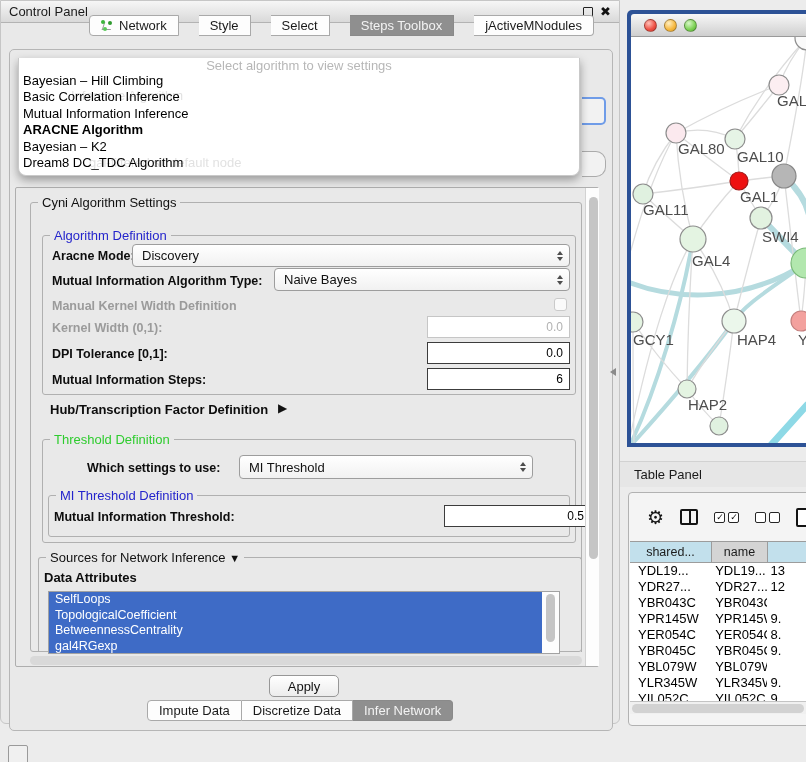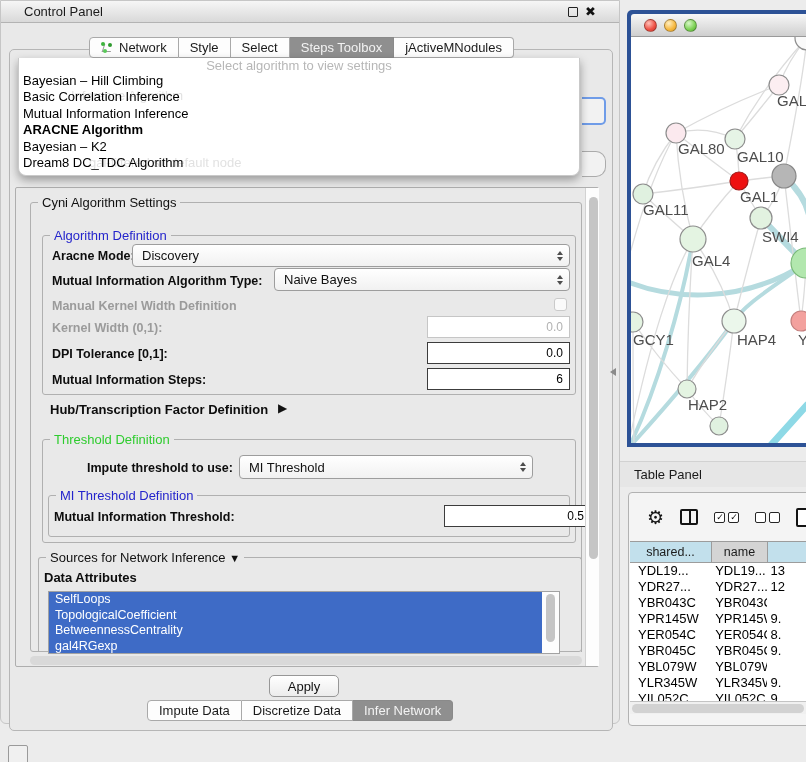--- a/index.html
+++ b/index.html
@@ -7,21 +7,21 @@
   .screen { position:relative; width:806px; height:762px; overflow:hidden;
             background:#ececec; font-size:13px; color:#111; }
   .abs { position:absolute; }
 
   
   .cp-window { left:0; top:8; width:620px; height:724px; background:#e9e9e9;
                border:1px solid #c6c6c6; border-radius:0 0 6px 6px; }
   .cp-titlebar { left:0; top:0; width:100%; height:22px;
                  background:linear-gradient(#f6f6f6,#d9d9d9);
                  border-bottom:1px solid #b3b3b3; display:flex; align-items:center;
-                 padding:0 23px; }
+                 padding:0 8px; }
   .cp-title { font-size:13px; color:#1a1a1a; }
   .tb-icons { margin-left:auto; display:flex; align-items:center; gap:7px; }
   .float-ic { width:10px; height:10px; border:1.6px solid #222; border-radius:1px; }
   .close-ic { font-size:13px; font-weight:bold; color:#111; line-height:10px; cursor:default; }
 
   .cp-body { left:8px; top:48px; width:604px; height:682px; background:#e9e9e9;
              border:1px solid #b6b6b6; border-radius:5px; }
 
   
   .seg { display:flex; height:21px; }
@@ -141,21 +141,21 @@
     <div class="abs cp-titlebar">
       <span class="cp-title">Control Panel</span>
       <span class="tb-icons">
         <span class="float-ic"></span>
         <span class="close-ic">✖</span>
       </span>
     </div>
 
     <div class="abs cp-body"></div>
 
-    <div class="abs seg" style="left:88px; top:36px;" id="top-tabs">
+    <div class="abs seg" style="left:88px; top:14px;gap:20px;" id="top-tabs">
         <div class="tab">
           <span class="net-ic"></span>
           <span>Network</span>
         </div>
         <div class="tab">
           <span>Style</span>
         </div>
         <div class="tab">
           <span>Select</span>
         </div>
@@ -206,21 +206,21 @@
       <div class="field" style="left:411px; top:180px; width:143px; height:22px;">
         <span>6</span>
       </div>
 
       <span class="lbl" style="left:34px; top:214px; font-size:13px;">Hub/Transcription Factor Definition</span>
       <span class="abs expand-arrow" style="left:262px; top:213px;">▶</span>
 
       <div class="group" style="left:26px; top:251px; width:534px; height:104px;">
         <span class="gtitle green">Threshold Definition</span>
       </div>
-      <span class="lbl" style="left:71px; top:273px;">Impute threshold to use:</span>
+      <span class="lbl" style="left:71px; top:273px;">Which settings to use:</span>
       <div class="combo" style="left:223px; top:267px; width:294px; height:24px;">
         <span>MI Threshold</span>
         <span class="stepper">
             <i class="tri-up"></i>
             <i class="tri-dn"></i>
           </span>
       </div>
       <div class="group" style="left:32px; top:307px; width:522px; height:42px;">
         <span class="gtitle blue">MI Threshold Definition</span>
       </div>

